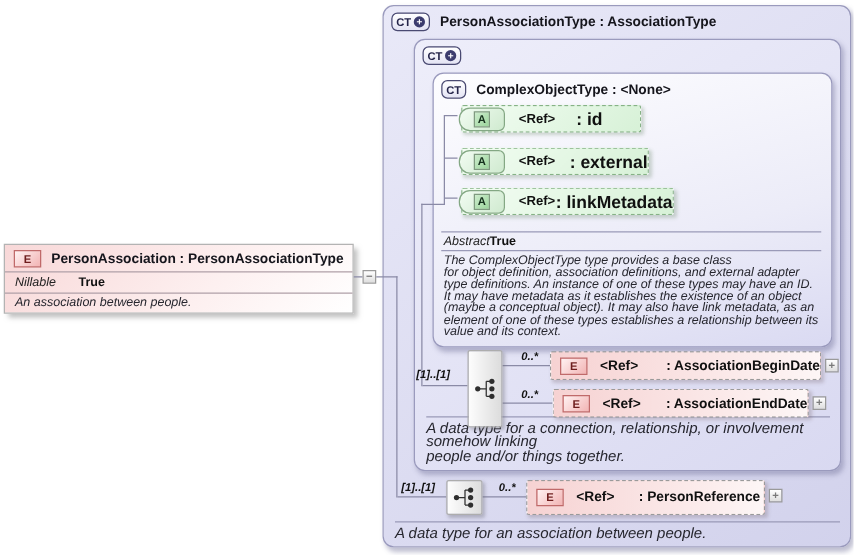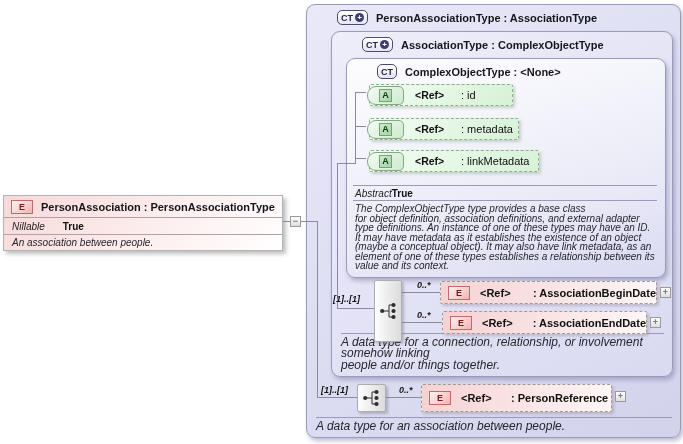--- a/index.html
+++ b/index.html
@@ -2,21 +2,21 @@
 <html><head>
 <meta charset="utf-8">
 <style>
   * { margin:0; padding:0; box-sizing:border-box; }
   html,body { background:#ffffff; }
   body { font-family:"Liberation Sans", sans-serif; }
   #canvas { position:relative; width:683px; height:444px; background:#ffffff; overflow:hidden; }
 
   
   .type-box { position:absolute; border:1px solid #9a9abd; border-radius:9px;
-              box-shadow:2px 3px 4px rgba(110,110,150,.45);padding-left:24px; }
+              box-shadow:2px 3px 4px rgba(110,110,150,.45); }
   .type-box.outer { background:linear-gradient(145deg,#e9e9f8 0%,#d2d2ec 100%); }
   .type-box.mid   { background:linear-gradient(145deg,#eeeefa 0%,#d9d9f1 100%); }
   .type-box.inner { background:linear-gradient(165deg,#fdfdff 0%,#ececf8 60%,#dadaf2 100%); }
 
   .type-header { display:flex; align-items:center; gap:8px; padding:5px 6px 0 6px; }
   .type-title { font-size:11px; font-weight:bold; color:#15151c; white-space:nowrap; }
 
   .type-footer { position:absolute; left:9px; right:8px; bottom:5px;
                  border-top:1px solid #9a9ab8; padding-top:3px;
                  font-style:italic; font-size:12px; color:#26262e; line-height:11.5px; }
@@ -53,21 +53,21 @@
                display:flex; align-items:center; }
   .attr-tag { position:relative; left:-3px; width:37px; height:19px; flex:0 0 auto;
               border:1px solid #84a884; border-radius:9px 5px 5px 9px;
               background:linear-gradient(135deg,#f2fcf2,#cfeacf);
               display:flex; align-items:center; justify-content:center; }
   .attr-letter { width:13px; height:13px; border:1px solid #7f9a7f;
                  background:linear-gradient(135deg,#cdeccd,#9cd69c);
                  font-size:9px; font-weight:bold; color:#15301c;
                  display:flex; align-items:center; justify-content:center; }
   .attr-ref  { width:46px; margin-left:8px; font-size:10.5px; font-weight:bold; color:#101010; }
-  .attr-name { font-size:11px; font-weight:normal; color:#101010; white-space:nowrap;text-align:center; }
+  .attr-name { font-size:14px; font-weight:bold; color:#101010; white-space:nowrap;text-align:center; }
 
   
   .el-item { position:absolute; border:1px dashed #9a9a9a; border-radius:2px;
              background:linear-gradient(90deg,#f6d2d2 0%,#fceeee 80%,#fdf6f6 100%);
              box-shadow:2px 2px 3px rgba(120,100,110,.3);
              display:flex; align-items:center; padding-left:7px; }
   .el-ref  { width:54px; margin-left:10px; font-size:11px; font-weight:bold; color:#101010; }
   .el-name { font-size:11px; font-weight:bold; color:#101010; white-space:nowrap; }
 
   
@@ -120,21 +120,20 @@
       <span class="type-title">PersonAssociationType : AssociationType</span>
     </div>
     <div class="type-footer">A data type for an association between people.</div>
 
     <div class="type-box mid" style="left:24px; top:26px; width:342px; height:346px;">
       <div class="type-header">
         <span class="ct-icon">
           <span>CT</span>
           <span class="ct-plus">+</span>
         </span>
-        <span class="type-title">AssociationType : ComplexObjectType</span>
       </div>
       <div class="type-footer">
         <div>A data type for a connection, relationship, or involvement somehow linking</div>
         <div>people and/or things together.</div>
       </div>
 
       <div class="type-box inner" style="left:14px; top:26px; width:320px; height:220px;">
         <div class="type-header">
           <span class="ct-icon">
             <span>CT</span>
@@ -147,21 +146,21 @@
             <span class="attr-letter">A</span>
           </span>
           <span class="attr-ref">&lt;Ref&gt;</span>
           <span class="attr-name">: id</span>
         </div>
         <div class="attr-item" style="left:22px; top:59px; width:150px;">
           <span class="attr-tag">
             <span class="attr-letter">A</span>
           </span>
           <span class="attr-ref">&lt;Ref&gt;</span>
-          <span class="attr-name">: metadata</span>
+          <span class="attr-name">: external</span>
         </div>
         <div class="attr-item" style="left:22px; top:91px; width:170px;">
           <span class="attr-tag">
             <span class="attr-letter">A</span>
           </span>
           <span class="attr-ref">&lt;Ref&gt;</span>
           <span class="attr-name">: linkMetadata</span>
         </div>
 
         <div class="facet-divider" style="top:126px;"></div>

